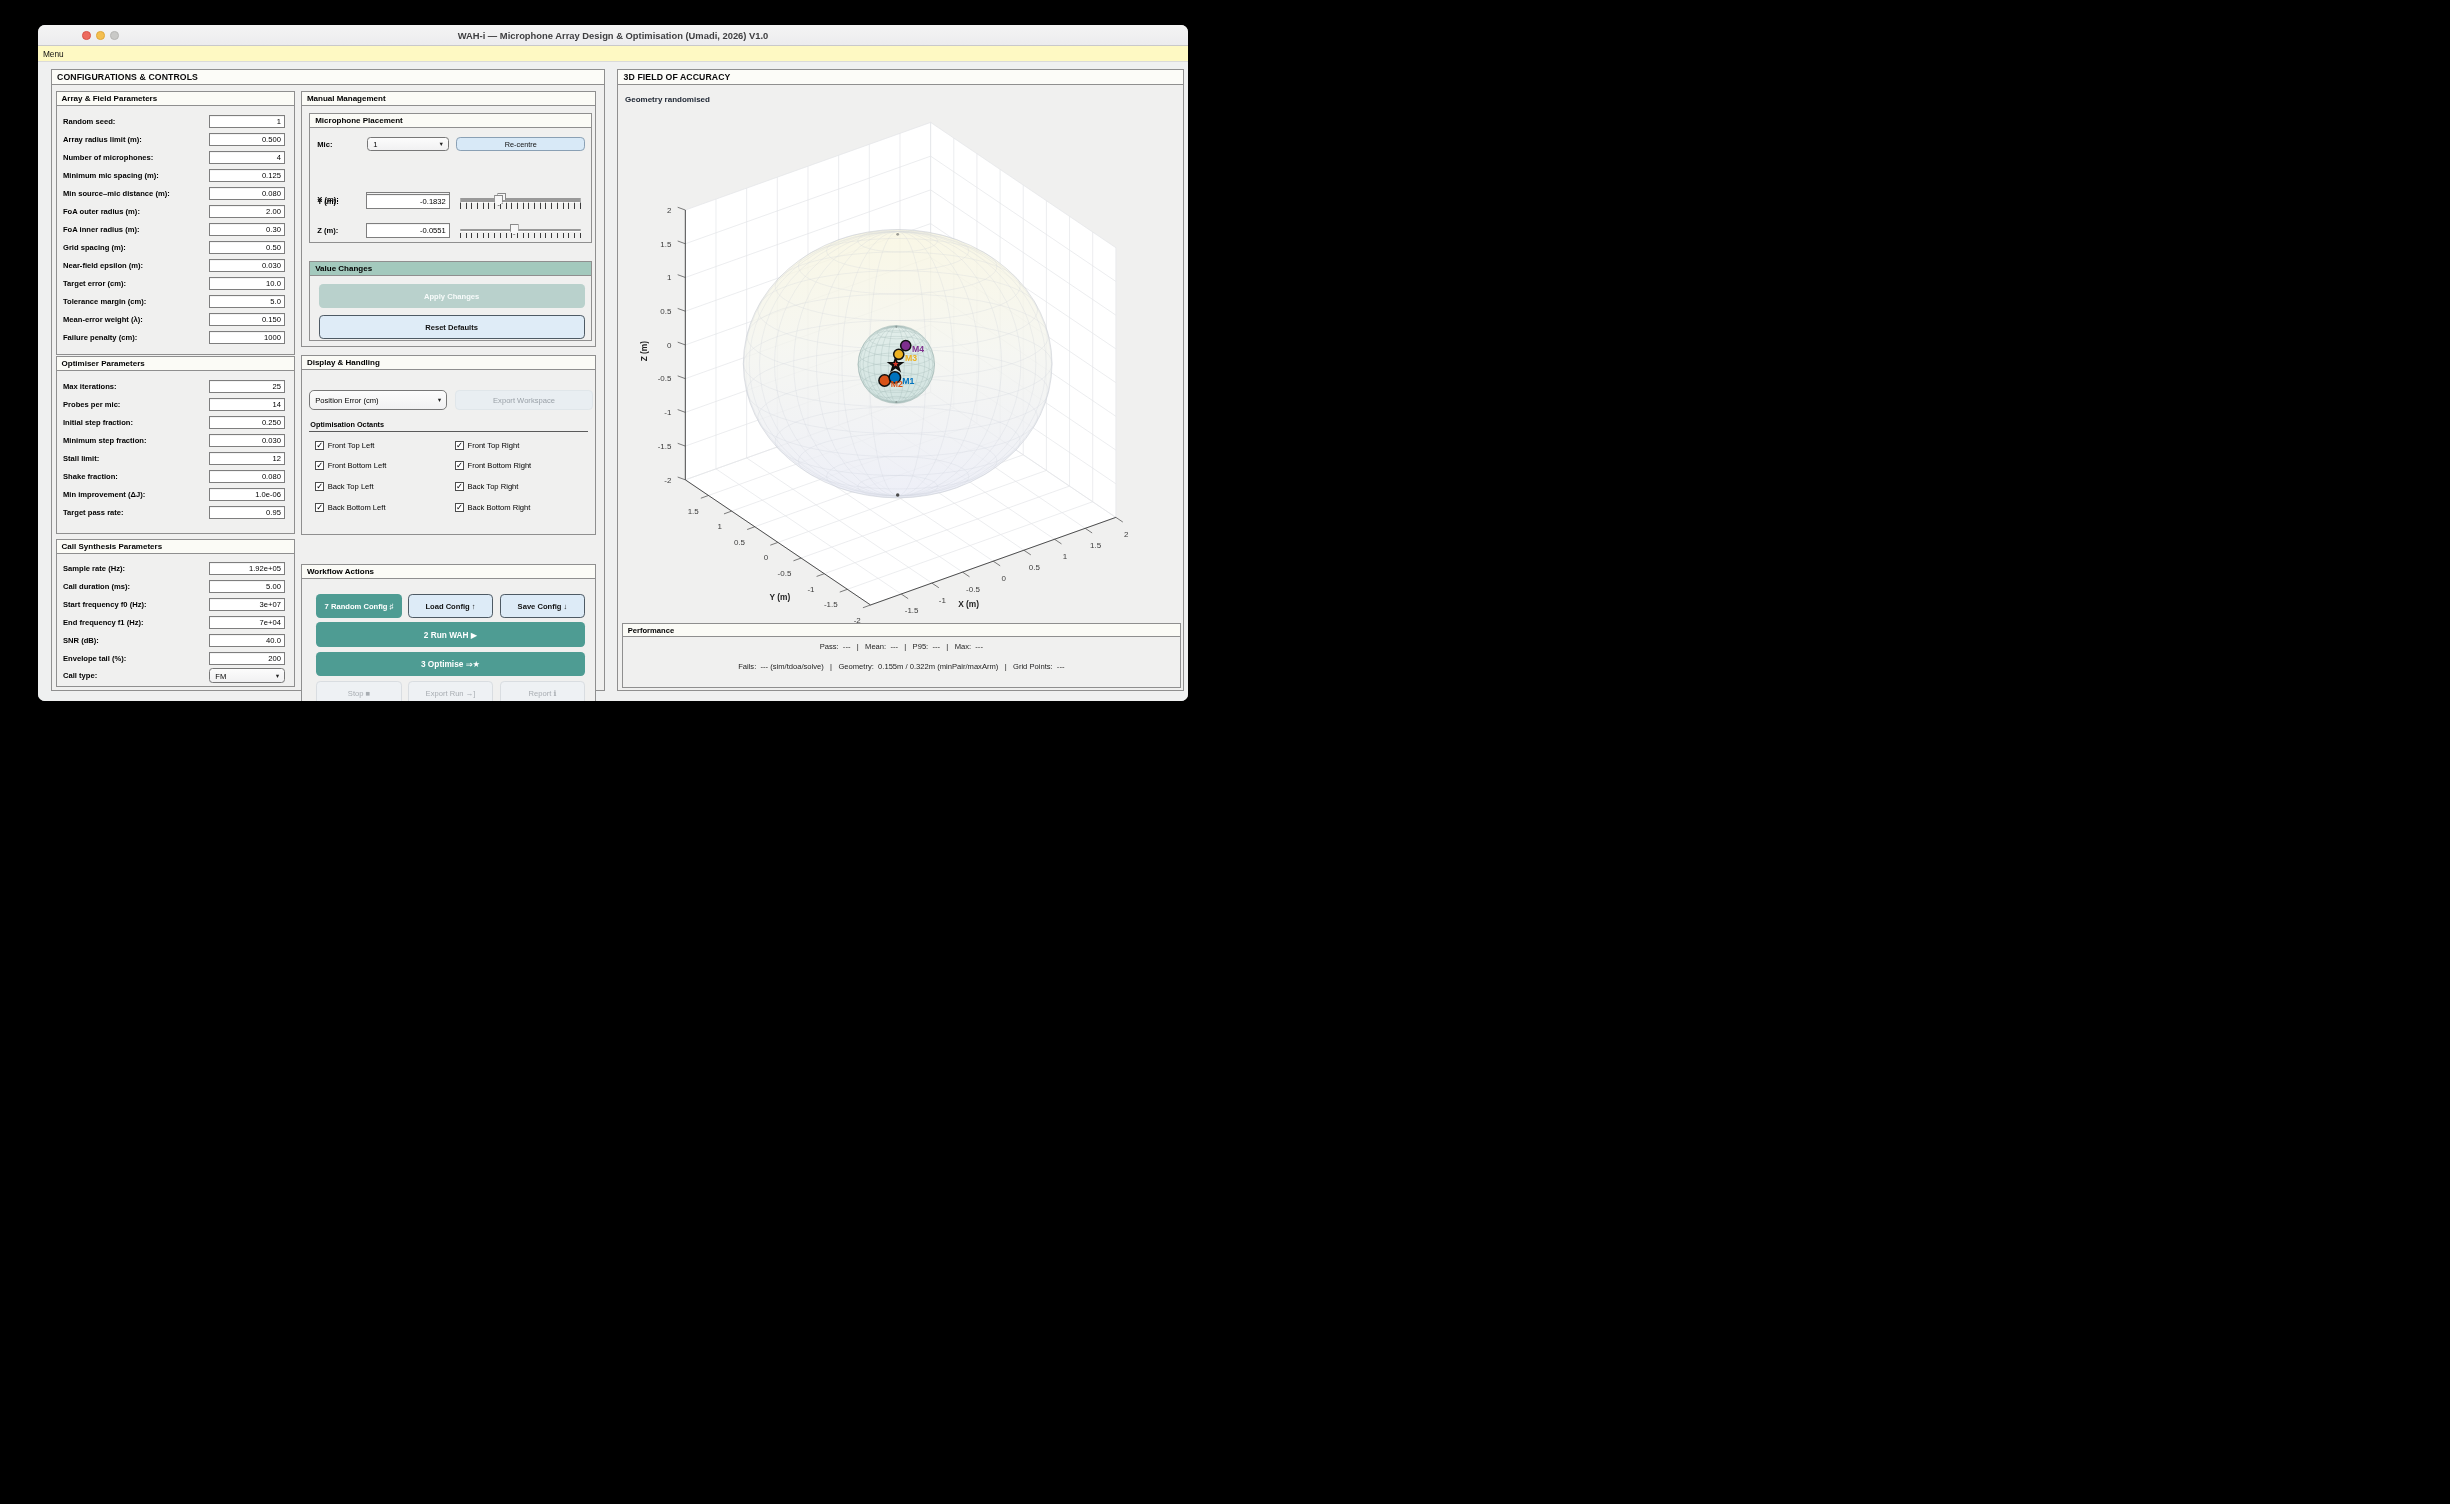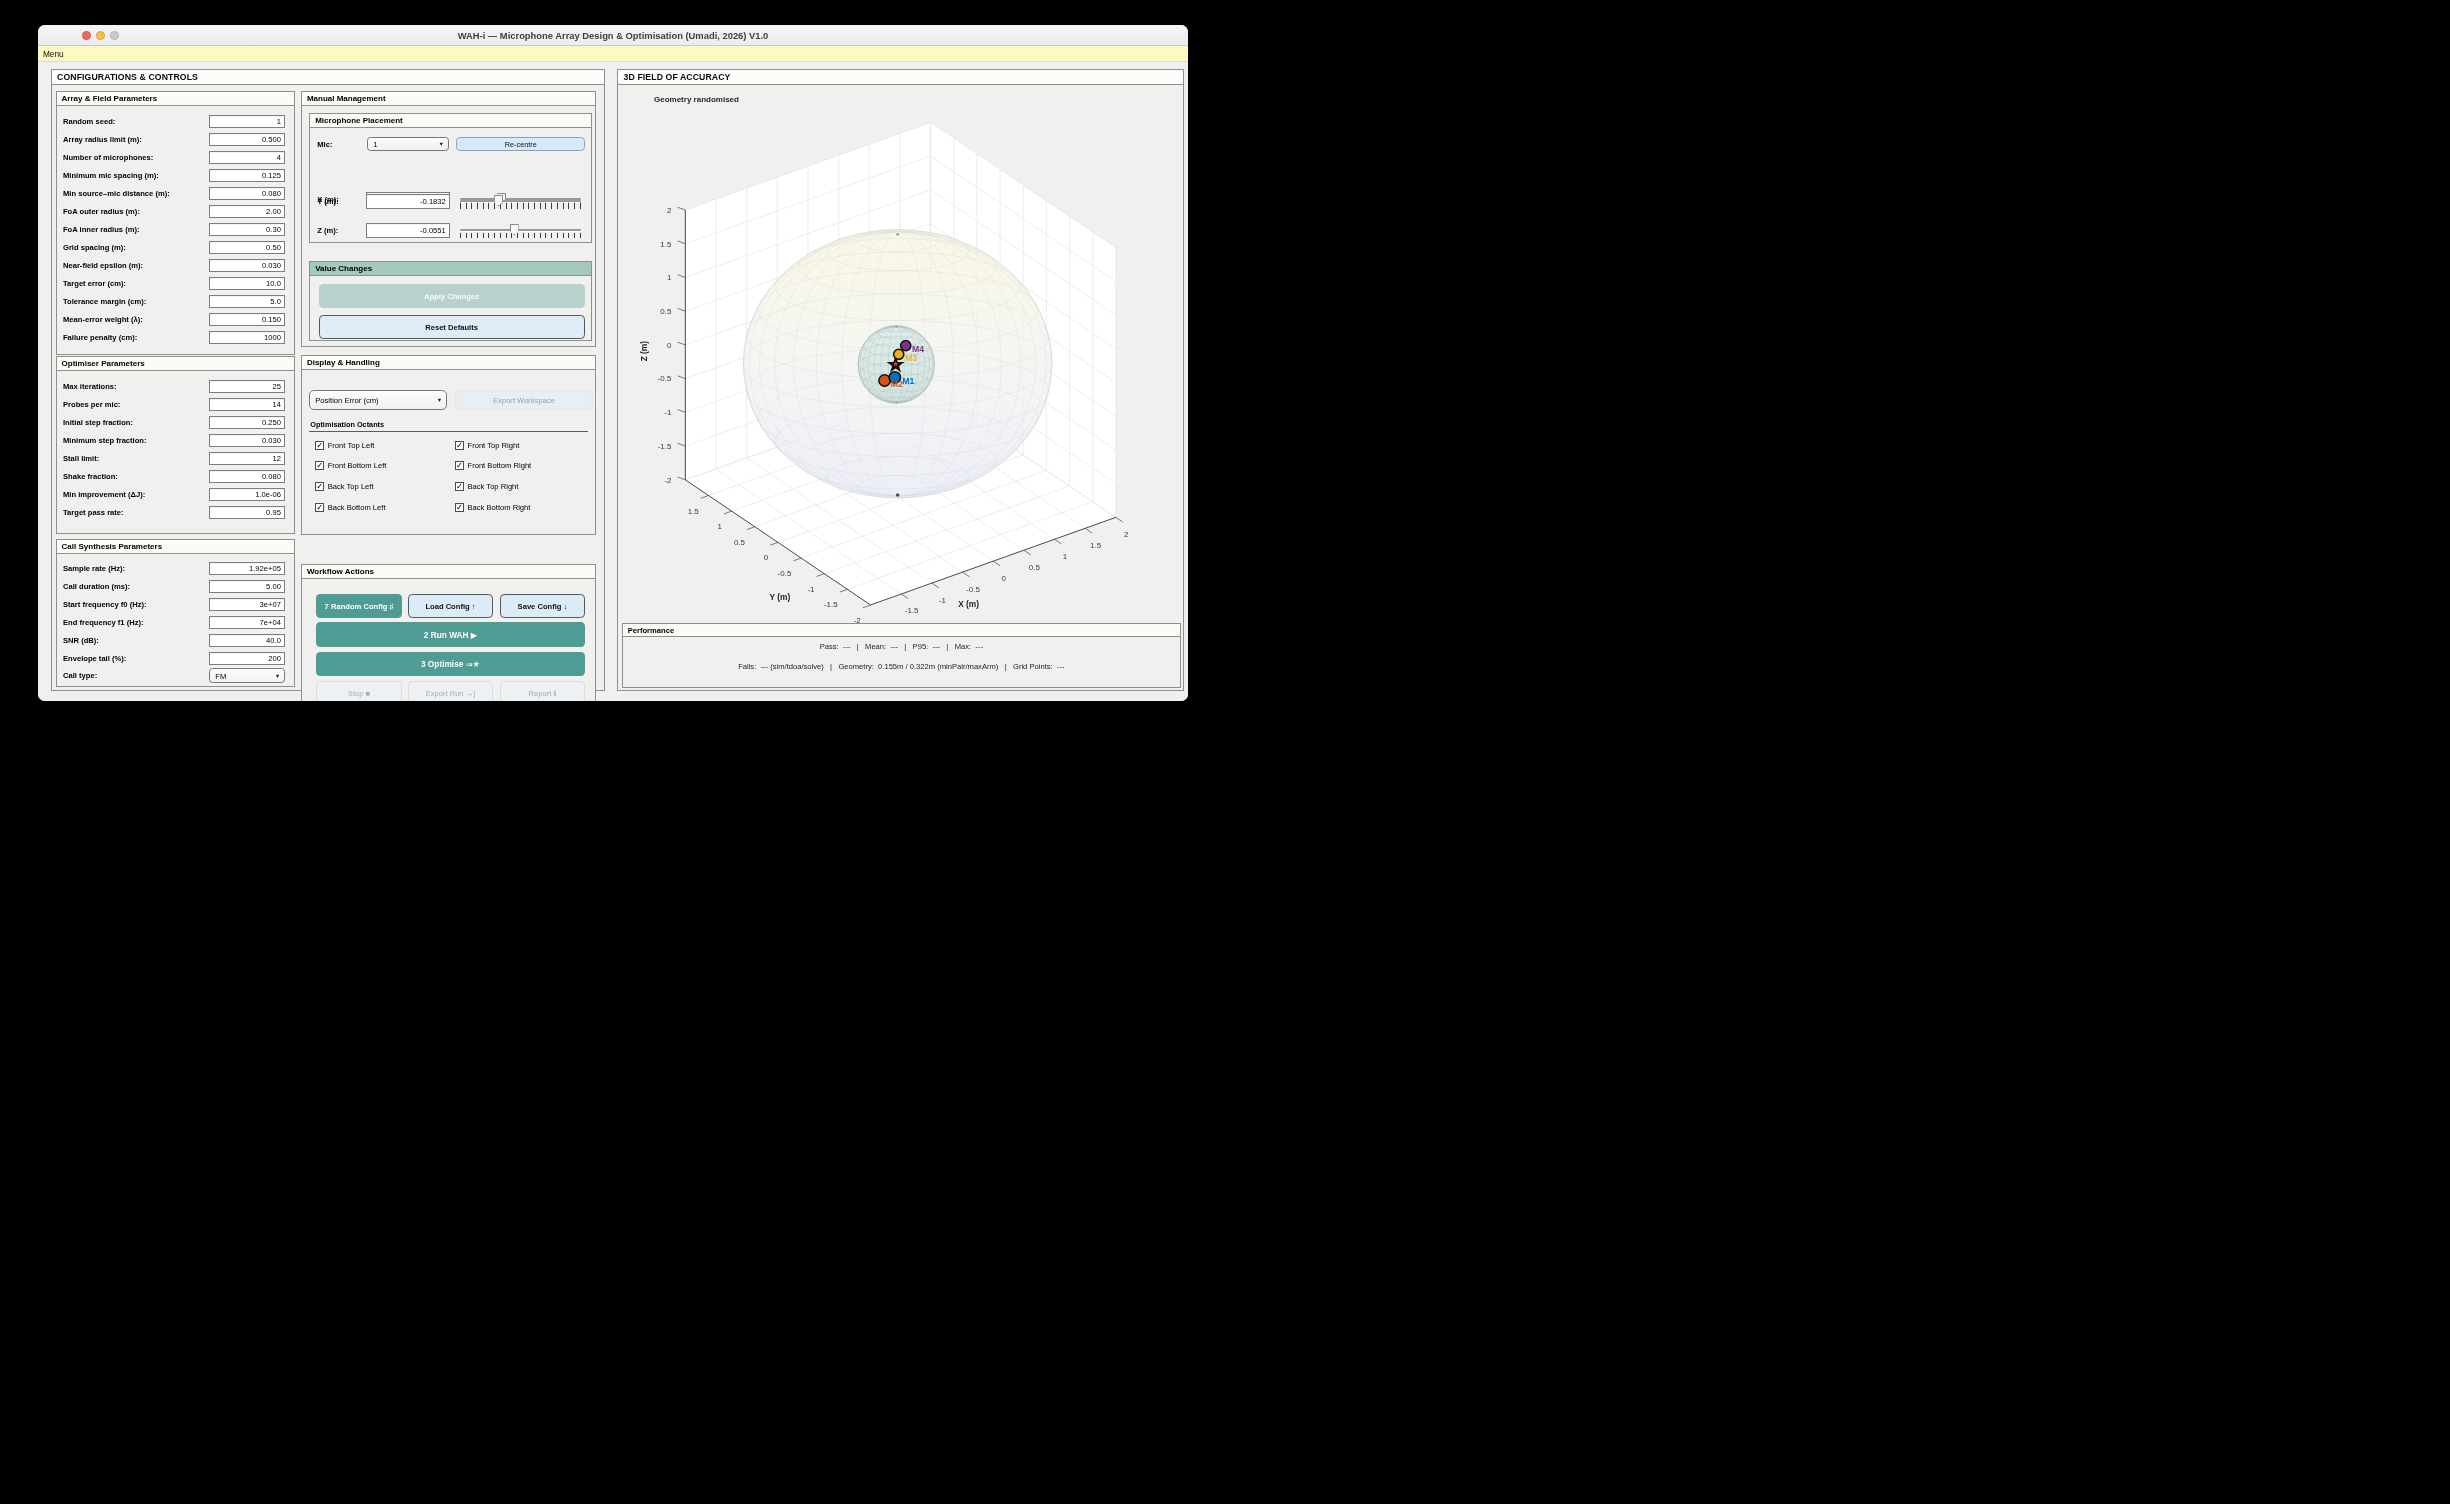--- a/index.html
+++ b/index.html
@@ -33,21 +33,21 @@
   .slider{position:absolute;height:15.3px;}
   .slider .track{position:absolute;left:0;right:0;top:5.6px;height:2.8px;background:#999;border-radius:1.4px;box-shadow:0 0.7px 0 #fff;}
   .slider .thumb{position:absolute;top:0.7px;width:9px;height:11.8px;background:#f7f7f7;border:0.7px solid #8a8a8a;clip-path:polygon(0 0,100% 0,100% 60%,50% 100%,0 60%);}
   .slider .ticks{position:absolute;left:0;right:0;top:10.4px;height:4.9px;background:repeating-linear-gradient(to right,#3a3a3a 0,#3a3a3a 1px,transparent 1px,transparent 5.7px);}
   .cbrow{position:absolute;height:9.7px;}
   .cbox{position:absolute;left:0;top:0;width:9px;height:9px;background:#fff;border:1px solid #4c4c4c;}
   .cbox .ck{position:absolute;left:0px;top:-2.1px;font-size:8.3px;font-weight:bold;color:#000;}
   .cblabel{position:absolute;left:12.5px;top:0;font-size:7.6px;color:#000;line-height:9.7px;white-space:nowrap;}
   .small-label{position:absolute;font-size:7.6px;font-weight:bold;color:#000;white-space:nowrap;}
   .hr{position:absolute;height:0.7px;background:#5a5a5a;}
-  .status-line{position:absolute;font-size:8px;font-weight:bold;color:#1c2431;margin-left:29px;}
+  .status-line{position:absolute;font-size:8px;font-weight:bold;color:#1c2431;}
   .perf-line{position:absolute;left:0;right:0;text-align:center;font-size:7.6px;color:#222;white-space:pre;}
 </style>
 </head>
 <body>
 
 <div class="screen">
   <div class="window">
 
     <div class="titlebar">
       <div class="tl" style="left:44px;background:#ed6a5e;border:0.7px solid #d65348;"></div>

